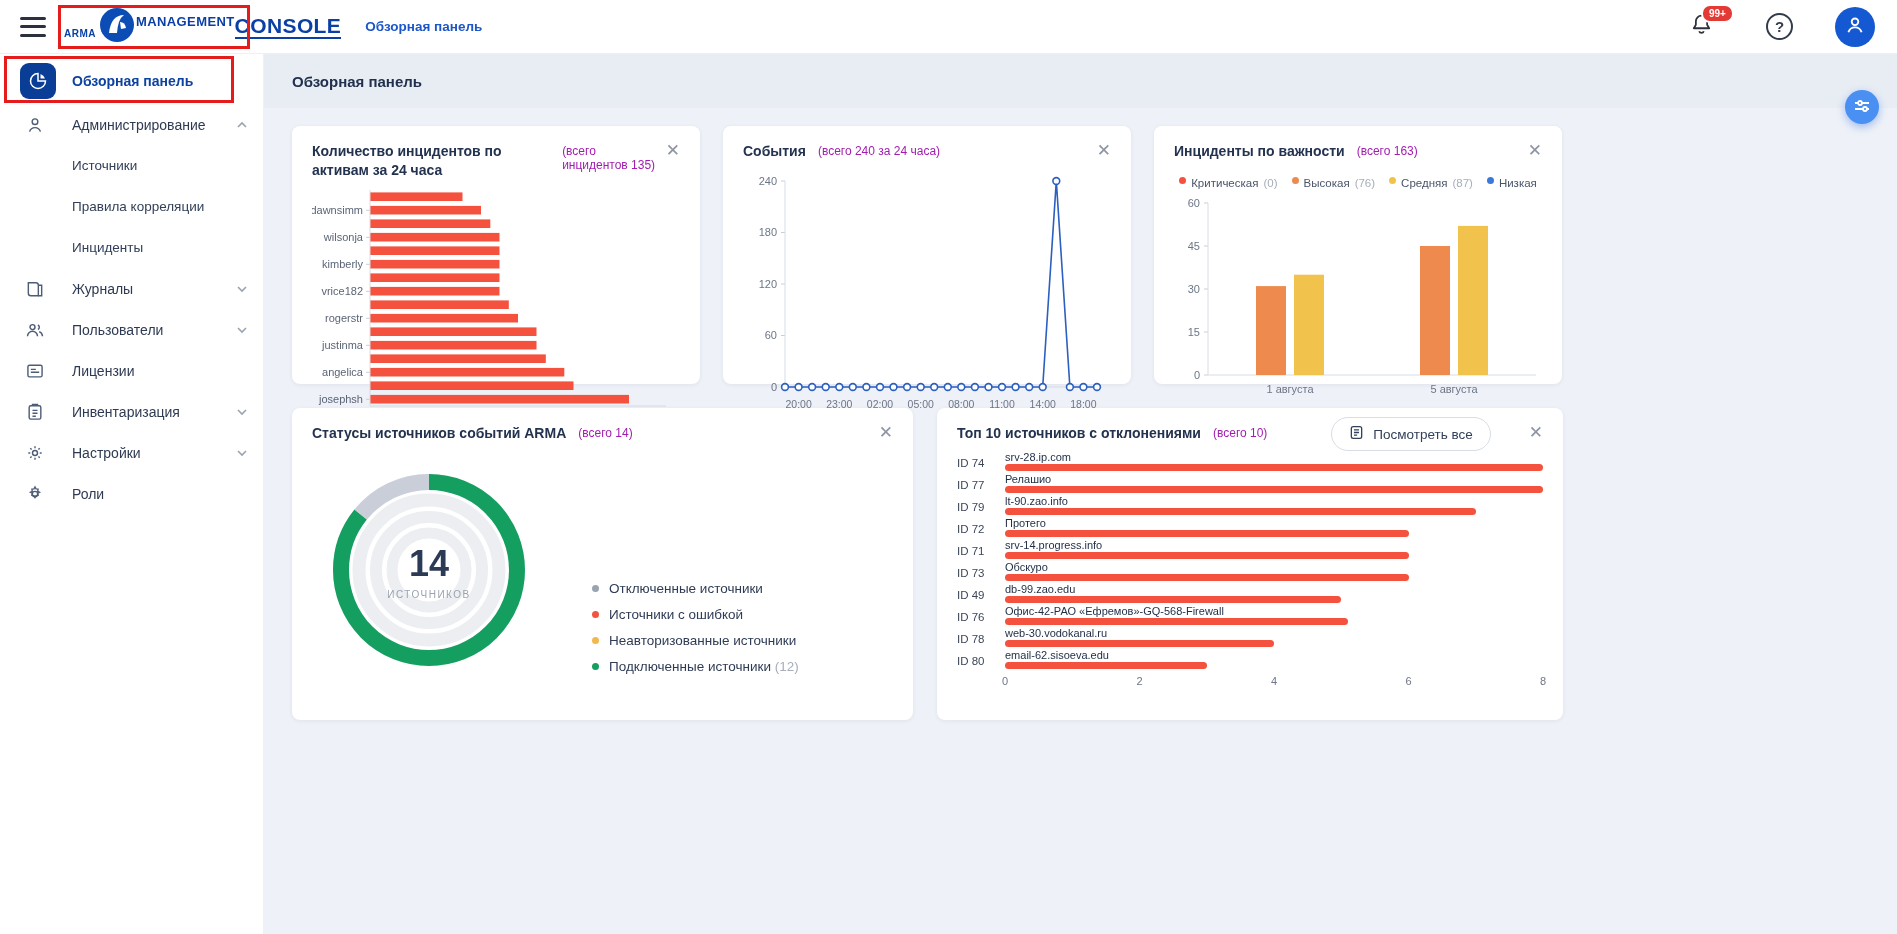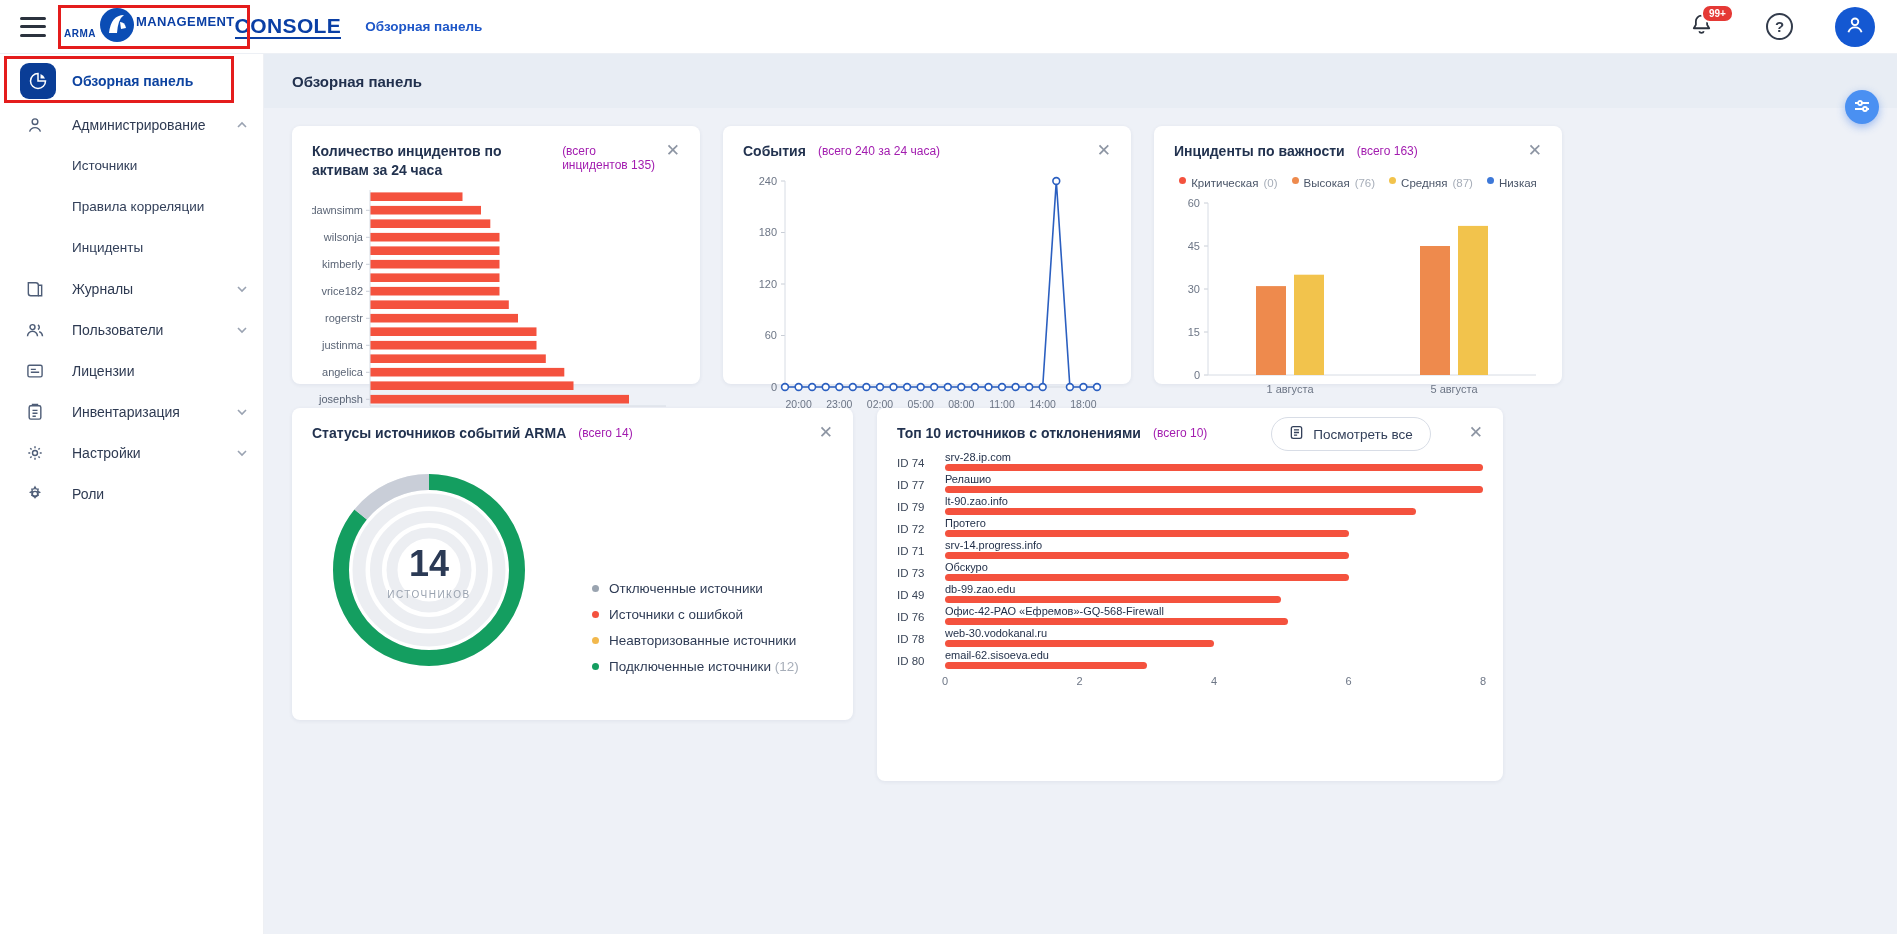--- a/index.html
+++ b/index.html
@@ -36,22 +36,22 @@
   
   .main{position:absolute;top:54px;left:264px;right:0;bottom:0;background:#eef1f7;overflow:hidden}
   .page-head{height:54px;background:#e8edf4;display:flex;align-items:center;padding:0 28px}
   .page-title{font-size:15px;font-weight:bold;color:#21304d}
   .filter-btn{position:absolute;top:36px;right:18px;width:34px;height:34px;border-radius:50%;border:0;background:#4a90f2;box-shadow:0 3px 8px rgba(58,120,230,.45);display:flex;align-items:center;justify-content:center;cursor:pointer;z-index:7}
 
   .row1{display:flex;gap:23px;padding:18px 0 0 28px}
   .row2{display:flex;gap:24px;padding:24px 0 0 28px}
   .card{background:#fff;border-radius:8px;box-shadow:0 1px 4px rgba(25,45,85,.07);padding:16px 20px;position:relative}
   .card1,.card2,.card3{width:408px;height:258px}
-  .card4{width:561px;height:312px}
-  .card5{width:626px;height:373px}
+  .card4{width:621px;height:312px}
+  .card5{width:626px;height:312px}
   .card-head{display:flex;align-items:flex-start}
   .card-head h3{font-size:14px;color:#22324f;font-weight:bold;line-height:1.35}
   .card1 .card-head h3{max-width:250px}
   .sub{font-size:12px;color:#a21caf;margin-left:12px;margin-top:2px;font-weight:normal}
   .card1 .sub{max-width:100px}
   .close{margin-left:auto;background:none;border:0;color:#8d95a3;font-size:17px;cursor:pointer;line-height:1;padding:0 0 0 8px}
 
   .chart-box{margin-top:6px}
   .card2 .chart-box{margin-top:8px}
 

